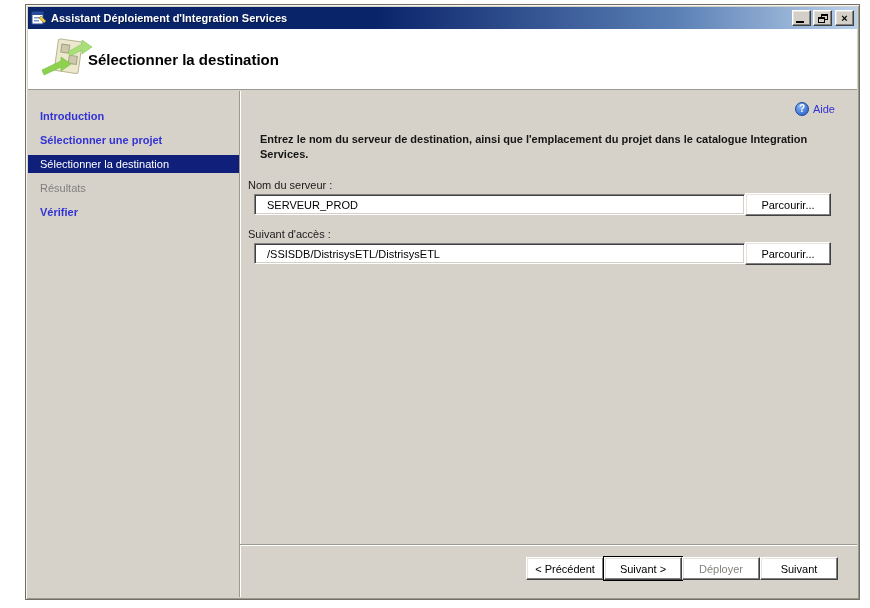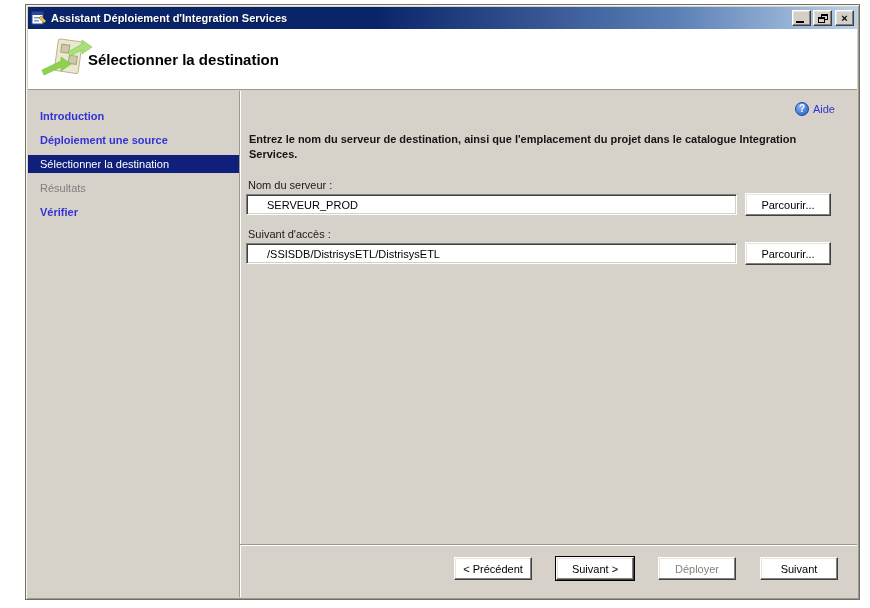--- a/index.html
+++ b/index.html
@@ -70,31 +70,31 @@
     display: flex; align-items: center; gap: 4px; color: #3232d6; cursor: default;
   }
   .help-icon {
     width: 14px; height: 14px; border-radius: 50%;
     background: radial-gradient(circle at 35% 30%, #8ab6f2, #1a57c4);
     border: 1px solid #17479e; color: #fff; font-size: 10px; font-weight: bold;
     display: flex; align-items: center; justify-content: center; line-height: 1;
   }
 
   .instruction {
-    position: absolute; left: 9px; top: 41px; width: 556px;
+    position: absolute; left: 20px; top: 41px; width: 556px;
     font-weight: bold; color: #151515; line-height: 1.35;
   }
   .field-label { position: absolute; left: 8px; }
   .label-server { top: 88px; }
   .label-path { top: 137px; }
 
   .text-input {
-    position: absolute; left: 6px; width: 491px; height: 21px;
+    position: absolute; left: 14px; width: 491px; height: 21px;
     background: #ffffff; font-family: "Liberation Sans", "DejaVu Sans", sans-serif; font-size: 11px;
-    padding: 0 20px; color: #000;
+    padding: 0 12px; color: #000;
     border: 1px solid; border-color: #808080 #ffffff #ffffff #808080;
     box-shadow: inset 1px 1px 0 #404040, inset -1px -1px 0 #d4d0c8;
     outline: none;
   }
   .input-server { top: 103px; }
   .input-path { top: 152px; }
 
   .btn {
     background: #ffffff; color: #000; font-family: "Liberation Sans", "DejaVu Sans", sans-serif;
     font-size: 11px; height: 23px;
@@ -104,21 +104,21 @@
   }
   .btn-browse { position: absolute; width: 86px; }
   .browse-1 { left: 505px; top: 102px; }
   .browse-2 { left: 505px; top: 151px; }
 
   .content-divider {
     position: absolute; left: 0; right: 0; top: 453px; height: 2px;
     border-top: 1px solid #9c9a8f; border-bottom: 1px solid #ffffff;
   }
 
-  .footer { position: absolute; top: 466px; right: 19px; display: flex; gap: 24px; }
+  .footer { position: absolute; top: 466px; right: 19px; display: flex; gap: 0; }
   .footer .btn { width: 78px; }
   .btn.default { outline: 1px solid #000; }
   .btn.disabled { color: #84827a; text-shadow: 1px 1px 0 #ffffff; text-align: right; }
 </style>
 </head>
 <body>
 
 <div class="screen">
   <div class="window">
 
@@ -155,21 +155,21 @@
         <path d="M1 36 L20 27 L20 23 L30 30 L20 37 L20 33 L3 41 Z" fill="#8fd14f" stroke="#6abf3a" stroke-width="0.6"></path>
         <path d="M27 18 L41 10 L41 6 L51 13 L41 20 L41 16 L29 22 Z" fill="#aade7a" stroke="#7cc94e" stroke-width="0.6"></path>
       </svg>
       <div class="header-title">Sélectionner la destination</div>
     </div>
 
     <div class="main">
 
       <div class="sidebar">
         <div class="side-item link">Introduction</div>
-        <div class="side-item link">Déploiement une source</div>
+        <div class="side-item link">Sélectionner une projet</div>
         <div class="side-item selected">Sélectionner la destination</div>
         <div class="side-item disabled">Résultats</div>
         <div class="side-item link">Vérifier</div>
       </div>
 
       <div class="content">
 
         <div class="help-link">
           <span class="help-icon">?</span>
           <span>Aide</span>

